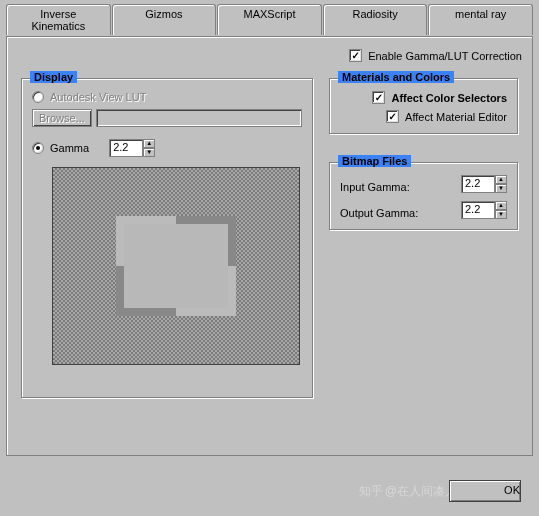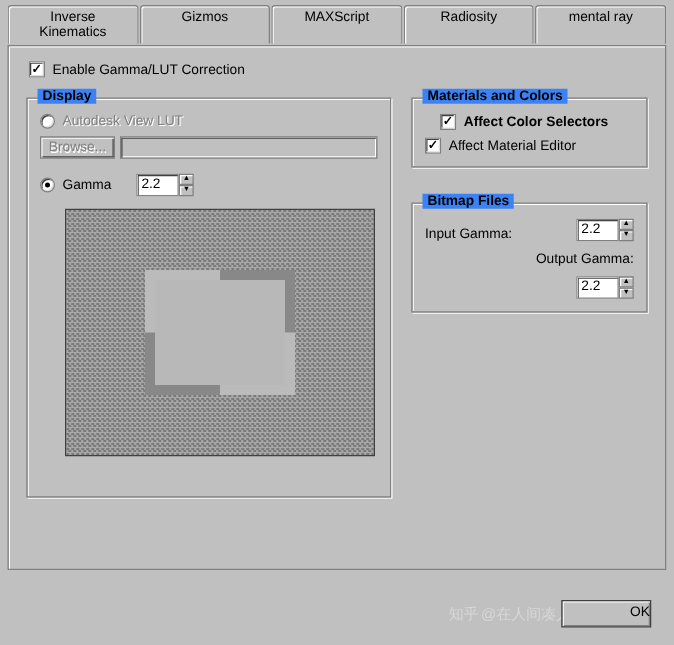--- a/index.html
+++ b/index.html
@@ -5,21 +5,21 @@
 * { box-sizing: border-box; font-family: Tahoma, Arial, sans-serif; font-size: 11px; }
 body { margin: 0; padding: 0; background: #c0c0c0; width: 539px; height: 516px; overflow: hidden; }
 .window { width: 539px; height: 516px; background: #c0c0c0; position: relative; }
 .tabs { padding: 4px 6px 0 6px; }
 .tab-row { display: flex; gap: 1px; margin-bottom: 1px; }
 .tab { background: #c0c0c0; border: 1px solid #808080; border-bottom: none; border-top-left-radius: 3px; border-top-right-radius: 3px; padding: 3px 8px; text-align: center; cursor: pointer; position: relative; box-shadow: inset 1px 1px 0 #fff; }
 .tab.active { background: #c0c0c0; border-bottom: 1px solid #c0c0c0; z-index: 2; }
 .tab-row1 .tab { flex: 1; }
 .tab-row2 .tab { flex: 1; }
 .content { border: 1px solid #808080; margin: 0 6px; padding: 12px 10px; background: #c0c0c0; box-shadow: inset 1px 1px 0 #fff; min-height: 420px; }
-.checkbox-row { display: flex; align-items: center; margin-bottom: 6px; padding-left: 6px; }
+.checkbox-row { display: flex; align-items: center; margin-bottom: 6px; padding-left: 6px; justify-content: flex-end; }
 .checkbox { width: 13px; height: 13px; background: #fff; border: 1px solid #808080; box-shadow: inset -1px -1px 0 #dfdfdf, inset 1px 1px 0 #404040; margin-right: 6px; display: flex; align-items: center; justify-content: center; cursor: pointer; font-size: 10px; line-height: 1; }
 .checkbox.checked::after { content: "✓"; color: #000; font-weight: bold; }
 .groupbox { border: 1px solid #808080; box-shadow: inset 1px 1px 0 #fff, 1px 1px 0 #fff; margin: 10px 4px; padding: 12px 10px 10px 10px; position: relative; }
 .groupbox-title { position: absolute; top: -8px; left: 8px; background: #3b82f6; padding: 0 4px; font-weight: bold; }
 .cols { display: flex; gap: 8px; align-items: flex-start; }
 .col-left { flex: 0 0 300px; }
 .col-right { flex: 1; }
 .radio-row { display: flex; align-items: center; margin-bottom: 6px; }
 .radio { width: 12px; height: 12px; border-radius: 50%; background: #fff; border: 1px solid #808080; box-shadow: inset -1px -1px 0 #dfdfdf, inset 1px 1px 0 #404040; margin-right: 6px; display: flex; align-items: center; justify-content: center; cursor: pointer; }
 .radio.selected::after { content: ""; width: 4px; height: 4px; background: #000; border-radius: 50%; }
@@ -115,21 +115,21 @@
         <div class="field-row">
           <span>Input Gamma:</span>
           <div class="spinner">
             <div class="spinner-input">2.2</div>
             <div class="spinner-btns">
               <div class="spinner-btn">▲</div>
               <div class="spinner-btn">▼</div>
             </div>
           </div>
         </div>
-        <div class="field-row" style="margin-bottom:0;flex-direction:column;">
+        <div class="field-row" style="margin-bottom:0;">
           <span>Output Gamma:</span>
           <div class="spinner">
             <div class="spinner-input">2.2</div>
             <div class="spinner-btns">
               <div class="spinner-btn">▲</div>
               <div class="spinner-btn">▼</div>
             </div>
           </div>
         </div>
       </div>

